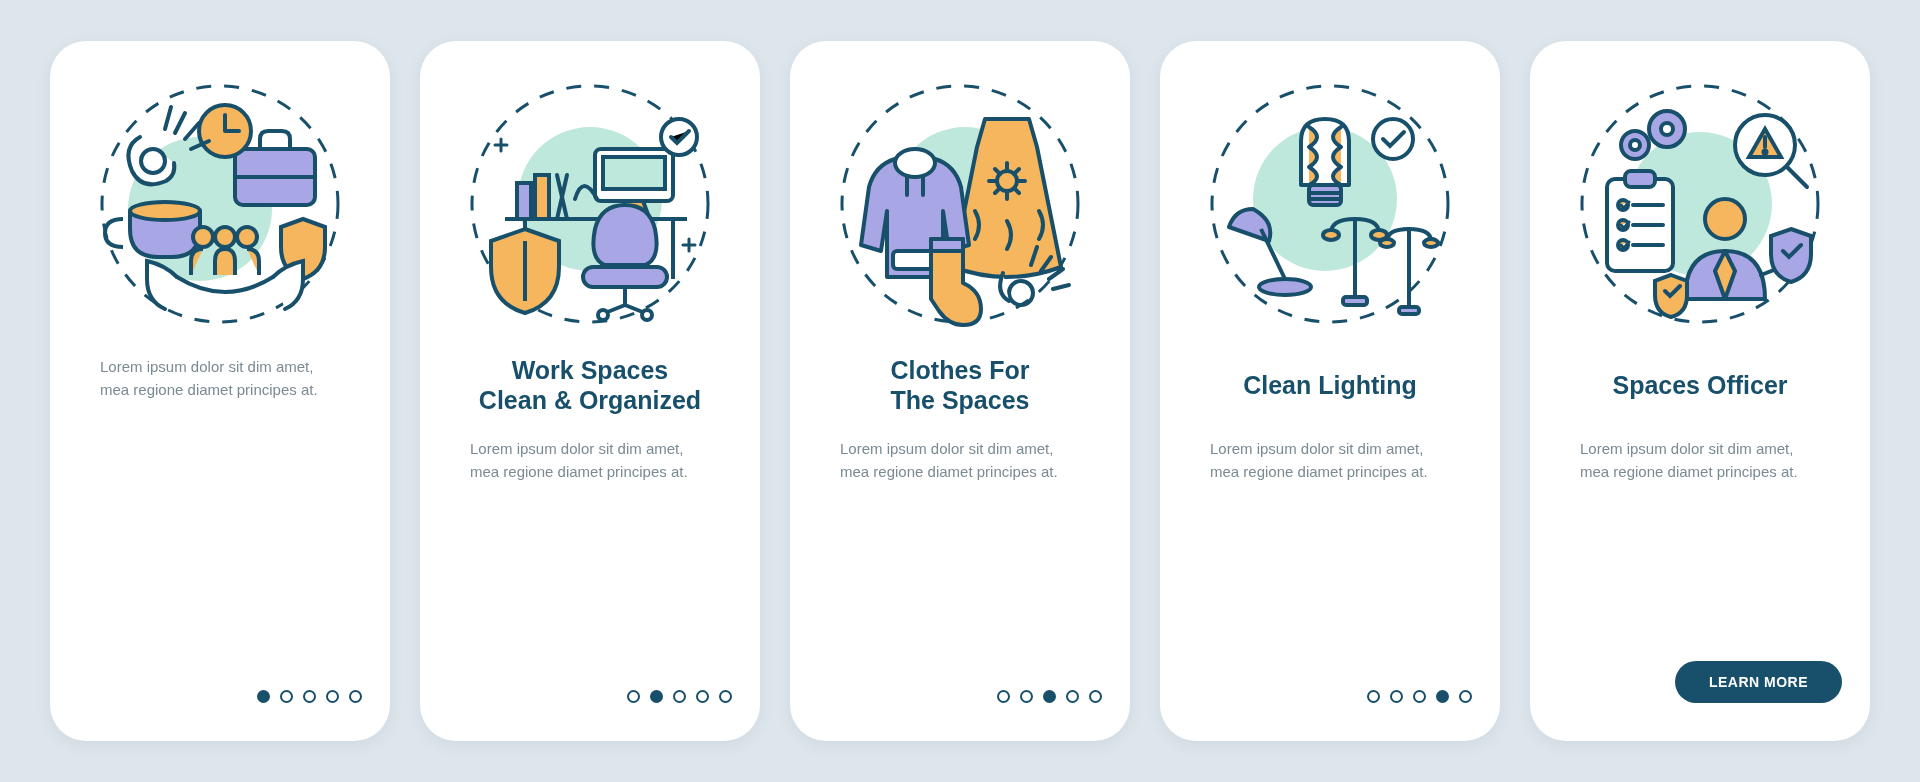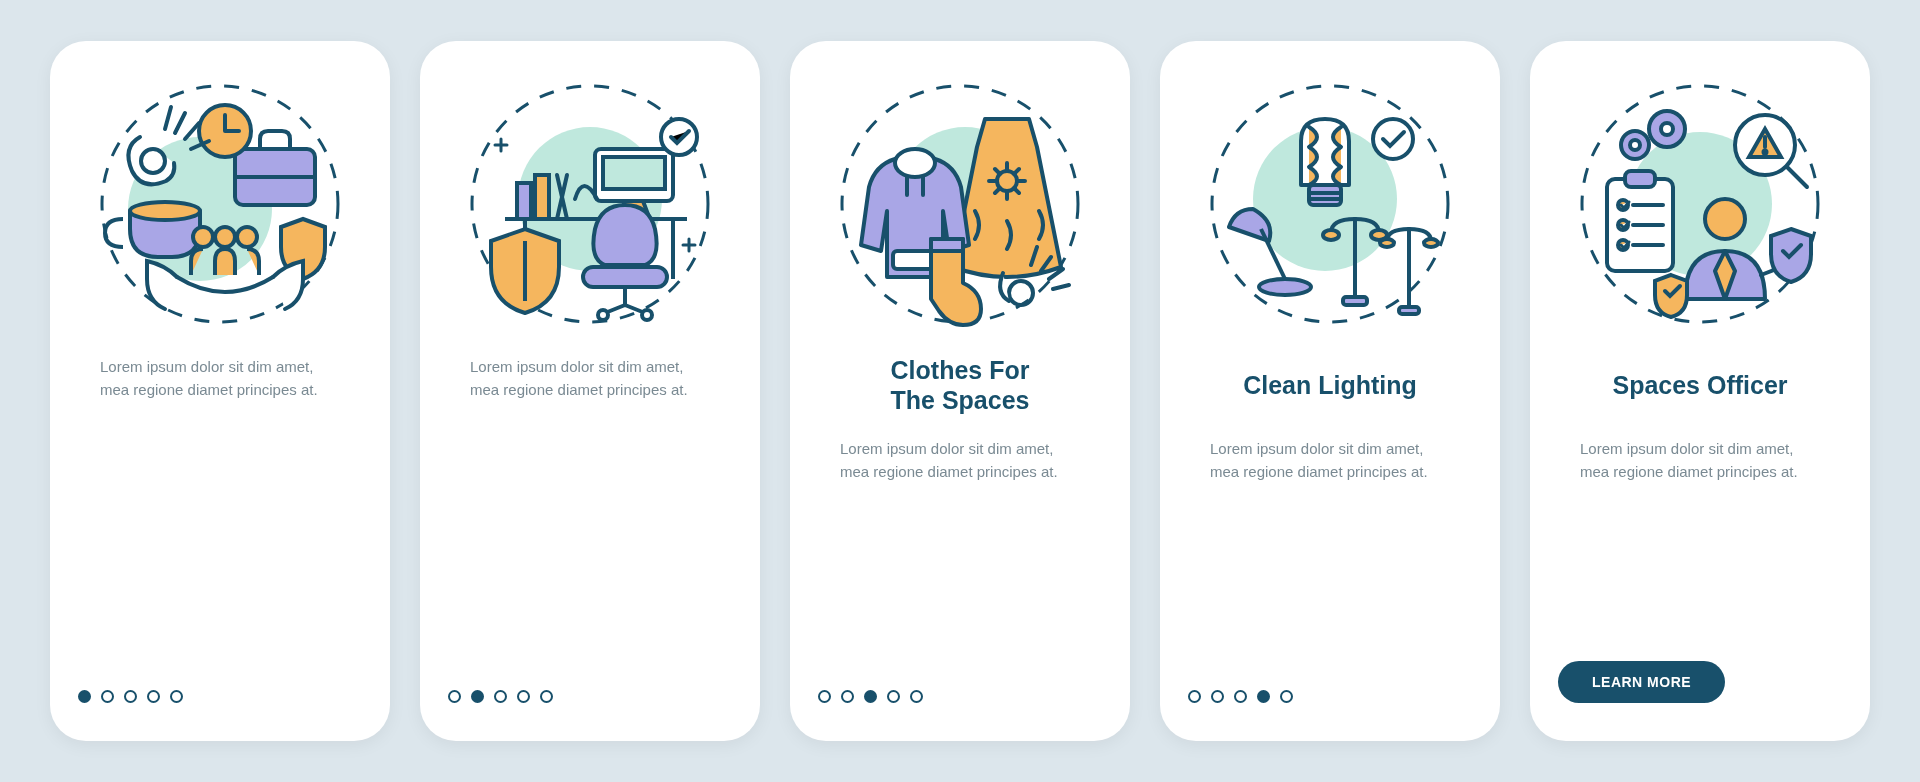--- a/index.html
+++ b/index.html
@@ -49,21 +49,21 @@
   }
   .body {
     color: #7a8a93;
     font-size: 15px;
     line-height: 1.55;
     max-width: 240px;
   }
   .footer {
     margin-top: auto;
     display: flex;
-    justify-content: flex-start;
+    justify-content: flex-end;
     width: 100%;
     padding-bottom: 10px;
   }
   .dots {
     display: flex;
     gap: 10px;
     align-items: center;
   }
   .dot {
     width: 13px; height: 13px;
@@ -182,20 +182,22 @@
         <circle cx="138" cy="236" r="5" fill="#ffffff"></circle>
         <circle cx="182" cy="236" r="5" fill="#ffffff"></circle>
       </g>
 
       <g stroke="#18506b" stroke-width="3" stroke-linecap="round">
         <path d="M36 60 l0 12 M30 66 l12 0"></path>
         <path d="M224 160 l0 12 M218 166 l12 0"></path>
       </g>
     </svg>
   </div>
+  <h2 class="title">Work Spaces
+Clean &amp; Organized</h2>
   <p class="body">Lorem ipsum dolor sit dim amet, mea regione diamet principes at.</p>
   <div class="footer">
     <div class="dots">
       <span class="dot"></span>
       <span class="dot active"></span>
       <span class="dot"></span>
       <span class="dot"></span>
       <span class="dot"></span>
     </div>
   </div>

